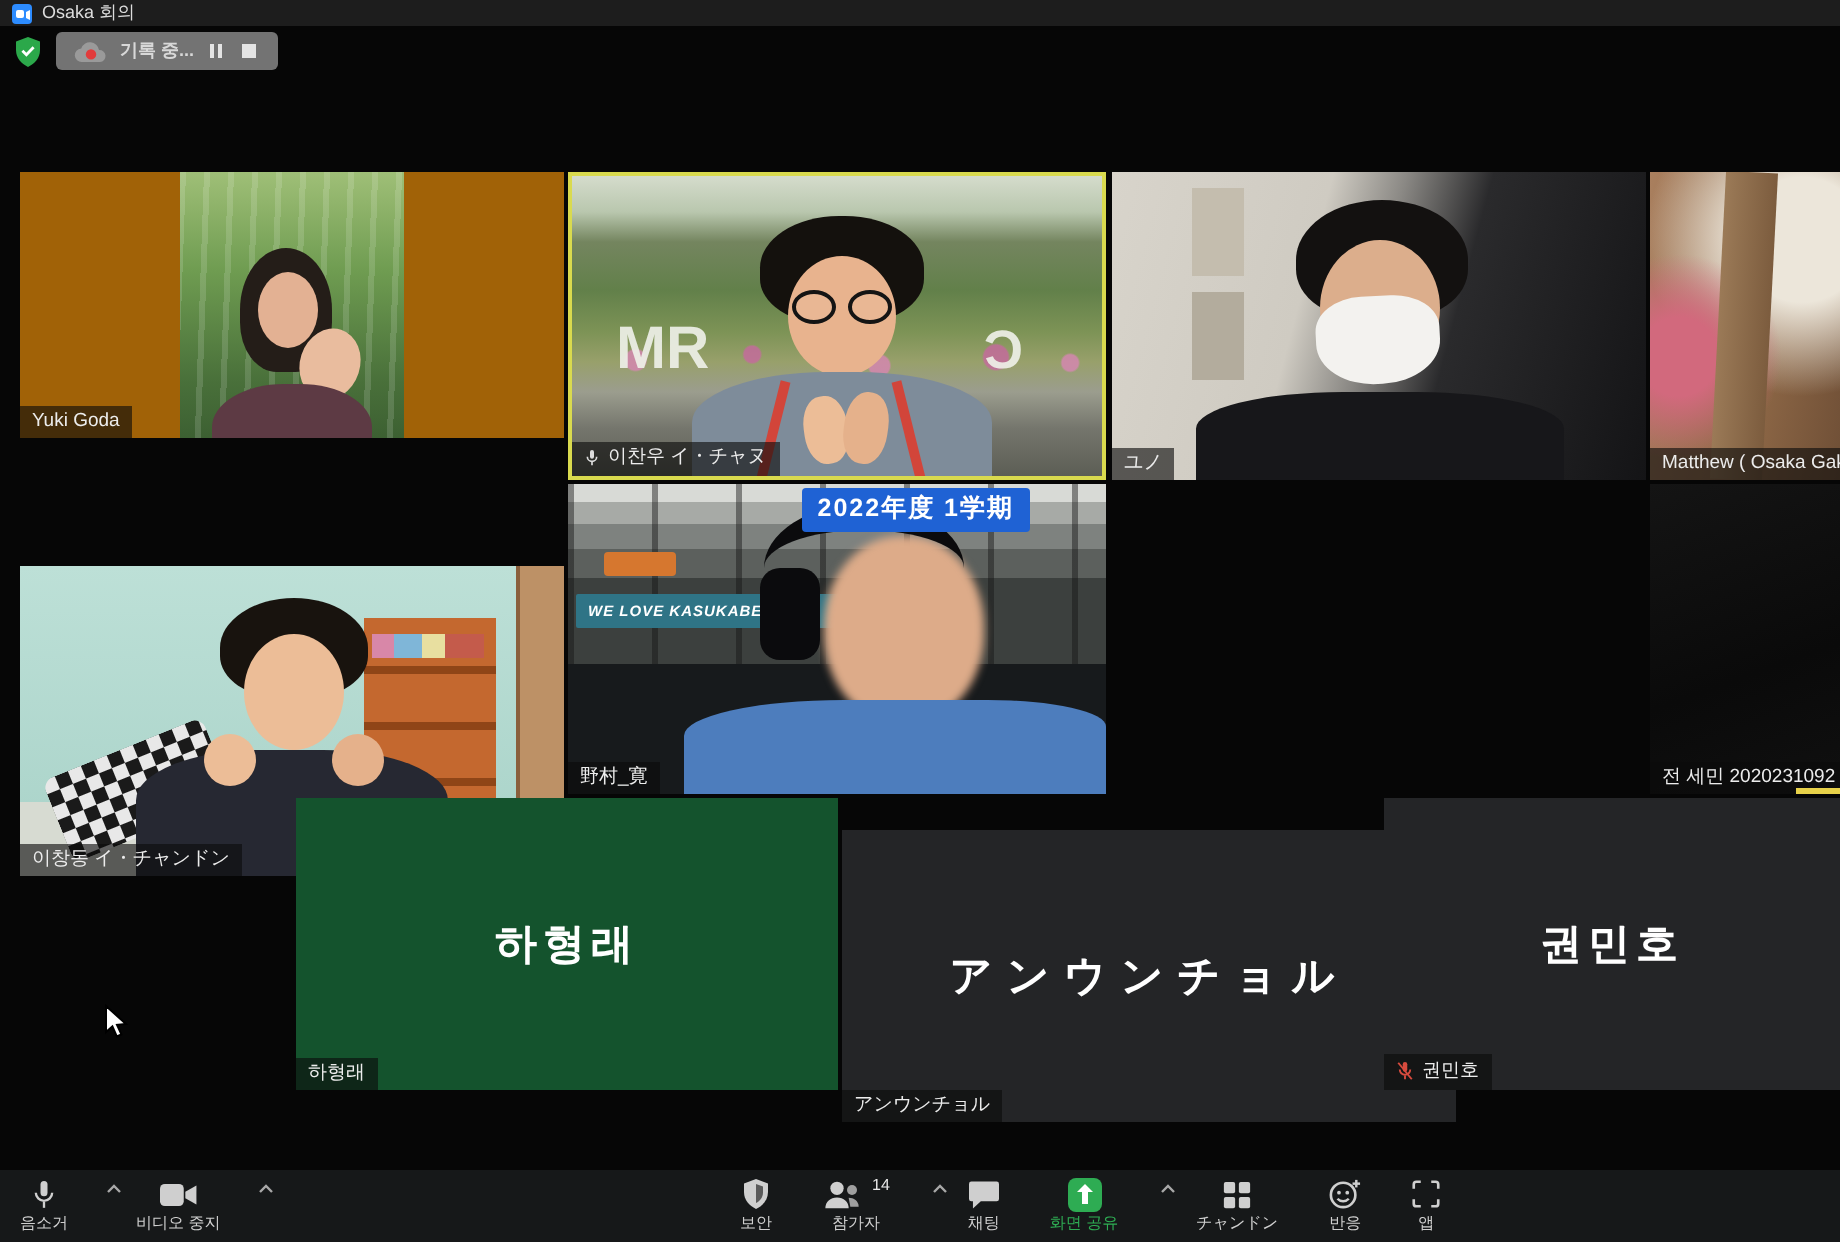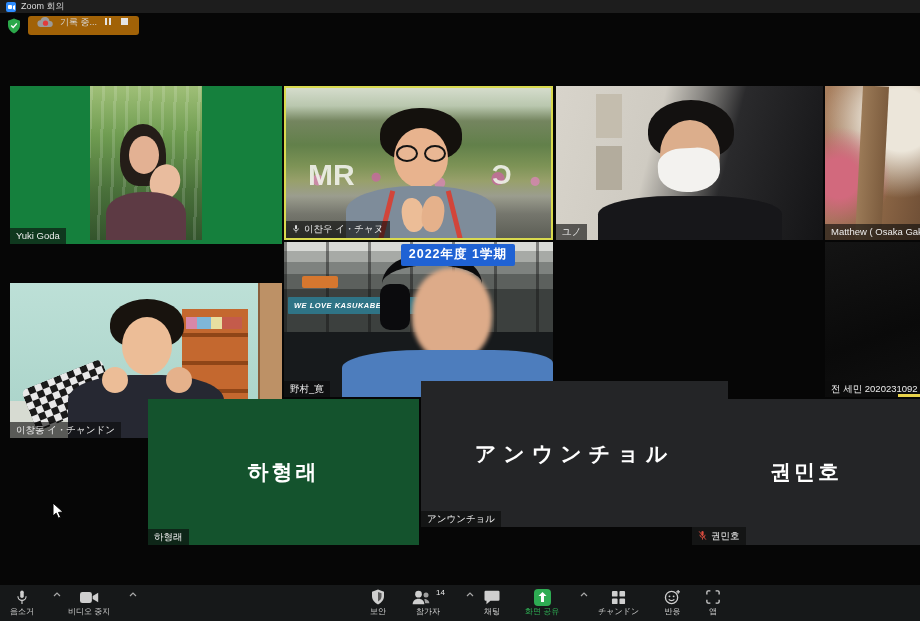--- a/index.html
+++ b/index.html
@@ -10,21 +10,21 @@
   
   .titlebar { position:absolute; top:0; left:0; right:0; height:13px; background:#1d1d1d;
               display:flex; align-items:center; gap:5px; padding-left:6px; }
   .wtitle { font-size:9px; color:#dcdcdc; }
   .zicon { width:10px; height:10px; border-radius:2px; background:#2d8cff; position:relative; flex:0 0 auto; }
   .zicon::before { content:""; position:absolute; left:2px; top:3px; width:4px; height:4px; background:#fff; border-radius:1px; }
   .zicon::after { content:""; position:absolute; left:6.5px; top:3.5px; border-top:1.5px solid transparent;
                   border-bottom:1.5px solid transparent; border-right:2.5px solid #fff; height:3px; }
 
   .recbar { position:absolute; top:16px; left:7px; display:flex; align-items:center; gap:7px; }
-  .recpill { background:#a16207; border-radius:3px; height:19px; display:flex; align-items:flex-start; gap:6px; padding:0 9px; }
+  .recpill { background:#737373; border-radius:3px; height:19px; display:flex; align-items:center; gap:6px; padding:0 9px;font-weight:bold; }
   .recstatus { font-size:9px; color:#d8d8d8; }
   .recbtn { background:none; border:0; display:flex; align-items:center; gap:2px; cursor:pointer; padding:2px; }
   .pbar { width:2px; height:7px; background:#e4e4e4; display:inline-block; }
   .psq { width:7px; height:7px; background:#e4e4e4; display:inline-block; }
 
   
   .tile { position:absolute; background:#232323; overflow:hidden; }
   .tile.active { border:2.5px solid #d9da4e; }
   .ly { position:absolute; }
   .label { position:absolute; left:0; bottom:0; max-width:100%; background:rgba(12,12,12,.62);
@@ -61,21 +61,21 @@
 
   .cursor { position:absolute; left:52px; top:502px; pointer-events:none; }
 </style>
 </head>
 <body>
 
 <div class="stage">
 
   <div class="titlebar">
     <span class="zicon"></span>
-    <span class="wtitle">Zoom 회의</span>
+    <span class="wtitle">Osaka 회의</span>
   </div>
 
   <div class="recbar">
     <svg width="14" height="16" viewBox="0 0 14 16">
       <path d="M7 .5l6 2.2v4.3c0 4-2.6 6.8-6 8.5C3.6 13.8 1 11 1 7V2.7z" fill="#2ba84a"></path>
       <path d="M4.2 7.4l2 2 3.6-3.8" stroke="#fff" stroke-width="1.4" fill="none"></path>
     </svg>
     <div class="recpill">
       <svg width="17" height="12" viewBox="0 0 17 12">
         <path d="M4 11a3.4 3.4 0 0 1-.4-6.8A4.6 4.6 0 0 1 12.5 5 3 3 0 0 1 13 11z" fill="#9a9a9a"></path>
@@ -85,21 +85,21 @@
       <button class="recbtn">
           <span class="pbar"></span>
           <span class="pbar"></span>
         </button>
       <button class="recbtn">
           <span class="psq"></span>
         </button>
     </div>
   </div>
 
-  <div class="tile" style="left:10px;top:86px;width:272px;height:158px;background:#15803d;">
+  <div class="tile" style="left:10px;top:86px;width:272px;height:133px;background:#a16207;">
     <div class="ly" style="left:80px;top:0;width:112px;height:154px;
          background:repeating-linear-gradient(92deg, rgba(255,255,255,.14) 0 3px, rgba(0,0,0,0) 3px 12px),
          linear-gradient(180deg,#9fbf77 0%,#6f9c51 32%,#49703a 68%,#33542c 100%);"></div>
     <div class="hair" style="left:110px;top:38px;width:46px;height:62px;background:#241d18;border-radius:50% 50% 40% 40%;"></div>
     <div class="face" style="left:119px;top:50px;width:30px;height:38px;background:#e3b193;border-radius:50%;"></div>
     <div class="hand" style="left:140px;top:78px;width:30px;height:36px;background:#e9bc9e;border-radius:50%;transform:rotate(18deg);"></div>
     <div class="bodyp" style="left:96px;top:106px;width:80px;height:48px;background:#5d3a44;border-radius:45% 45% 0 0;"></div>
     <div class="label">
       <span>Yuki Goda</span>
     </div>
@@ -206,21 +206,21 @@
 
   <div class="tile" style="left:148px;top:399px;width:271px;height:146px;background:#14532d;">
     <div class="bigwrap">
       <span class="bigname">하형래</span>
     </div>
     <div class="label">
       <span>하형래</span>
     </div>
   </div>
 
-  <div class="tile" style="left:421px;top:381px;width:307px;height:146px;background:#242527;">
+  <div class="tile" style="left:421px;top:415px;width:307px;height:146px;background:#242527;">
     <div class="bigwrap">
       <span class="bigname" style="letter-spacing:7px;">アンウンチョル</span>
     </div>
     <div class="label">
       <span>アンウンチョル</span>
     </div>
   </div>
 
   <div class="tile" style="left:692px;top:399px;width:228px;height:146px;background:#242527;">
     <div class="bigwrap">

